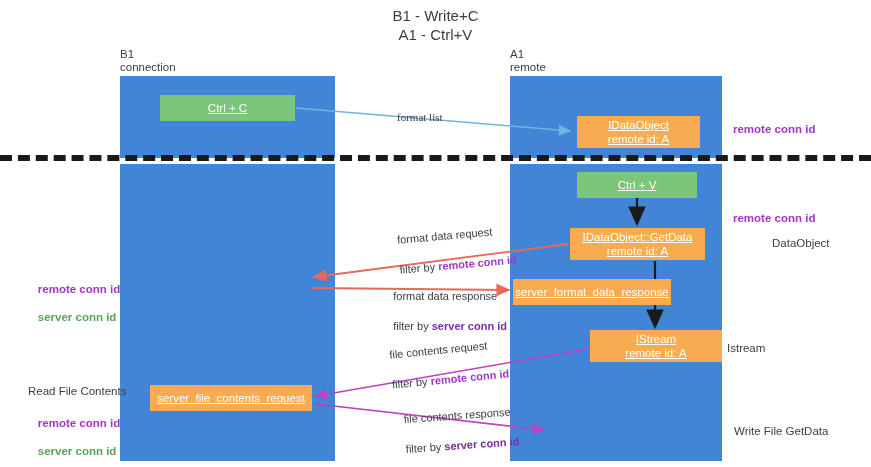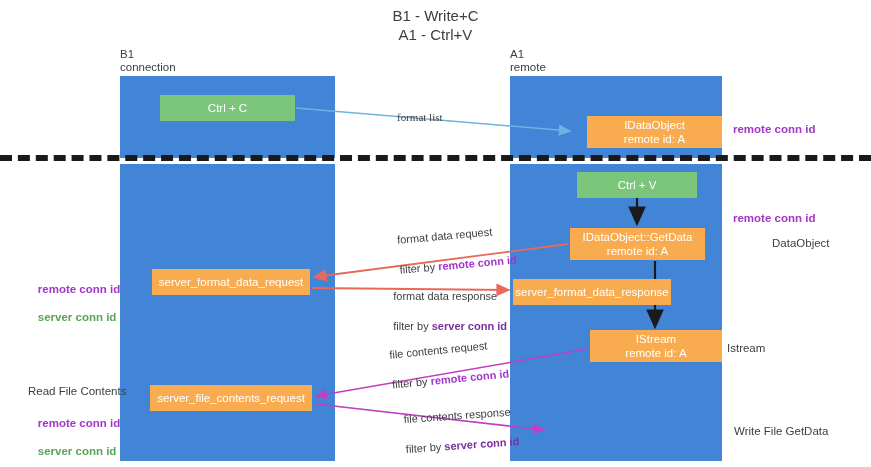--- a/index.html
+++ b/index.html
@@ -41,27 +41,27 @@
     position:absolute;left:0;top:155px;width:871px;height:0;
     border-top:6px dashed #1a1a1a;
   }
 
   
   .node{
     position:absolute;box-sizing:border-box;
     display:flex;flex-direction:column;
     align-items:center;justify-content:center;
     color:#ffffff;font-size:11.5px;line-height:14px;
-    text-align:center;white-space:pre;
+    text-align:center;white-space:pre;text-decoration:underline;
   }
   .node.green{background:#7bc67b;}
   .node.orange{background:#f9ac4f;}
 
   .n-ctrlc     {left:160px;top:95px;width:135px;height:26px;}
-  .n-idataobj  {left:577px;top:116px;width:135px;height:32px;margin-left:10px;}
+  .n-idataobj  {left:577px;top:116px;width:123px;height:32px;}
   .n-ctrlv     {left:577px;top:172px;width:120px;height:26px;}
   .n-getdata   {left:570px;top:228px;width:135px;height:32px;}
   .n-sfdreq    {left:152px;top:269px;width:158px;height:26px;}
   .n-sfdres    {left:513px;top:279px;width:158px;height:26px;}
   .n-istream   {left:590px;top:330px;width:132px;height:32px;}
   .n-sfcreq    {left:150px;top:385px;width:162px;height:26px;}
   .n-sfcres    {left:548px;top:417px;width:162px;height:26px;}
 
   
   .side{
@@ -147,21 +147,20 @@
   </svg>
 
   <div class="divider"></div>
 
   <div class="node green n-ctrlc">Ctrl + C</div>
   <div class="node orange n-idataobj">IDataObject
 remote id: A</div>
   <div class="node green n-ctrlv">Ctrl + V</div>
   <div class="node orange n-getdata">IDataObject::GetData
 remote id: A</div>
-  <div class="node orange n-sfdreq">server_format_data_request</div>
   <div class="node orange n-sfdres">server_format_data_response</div>
   <div class="node orange n-istream">IStream
 remote id: A</div>
   <div class="node orange n-sfcreq">server_file_contents_request</div>
 
   <div class="side bold-purple s-remote1">remote conn id</div>
   <div class="side bold-purple s-remote2">remote conn id</div>
   <div class="side dark s-dataobj">DataObject</div>
   <div class="side dark s-istream">Istream</div>
   <div class="side dark s-write">Write File GetData</div>

